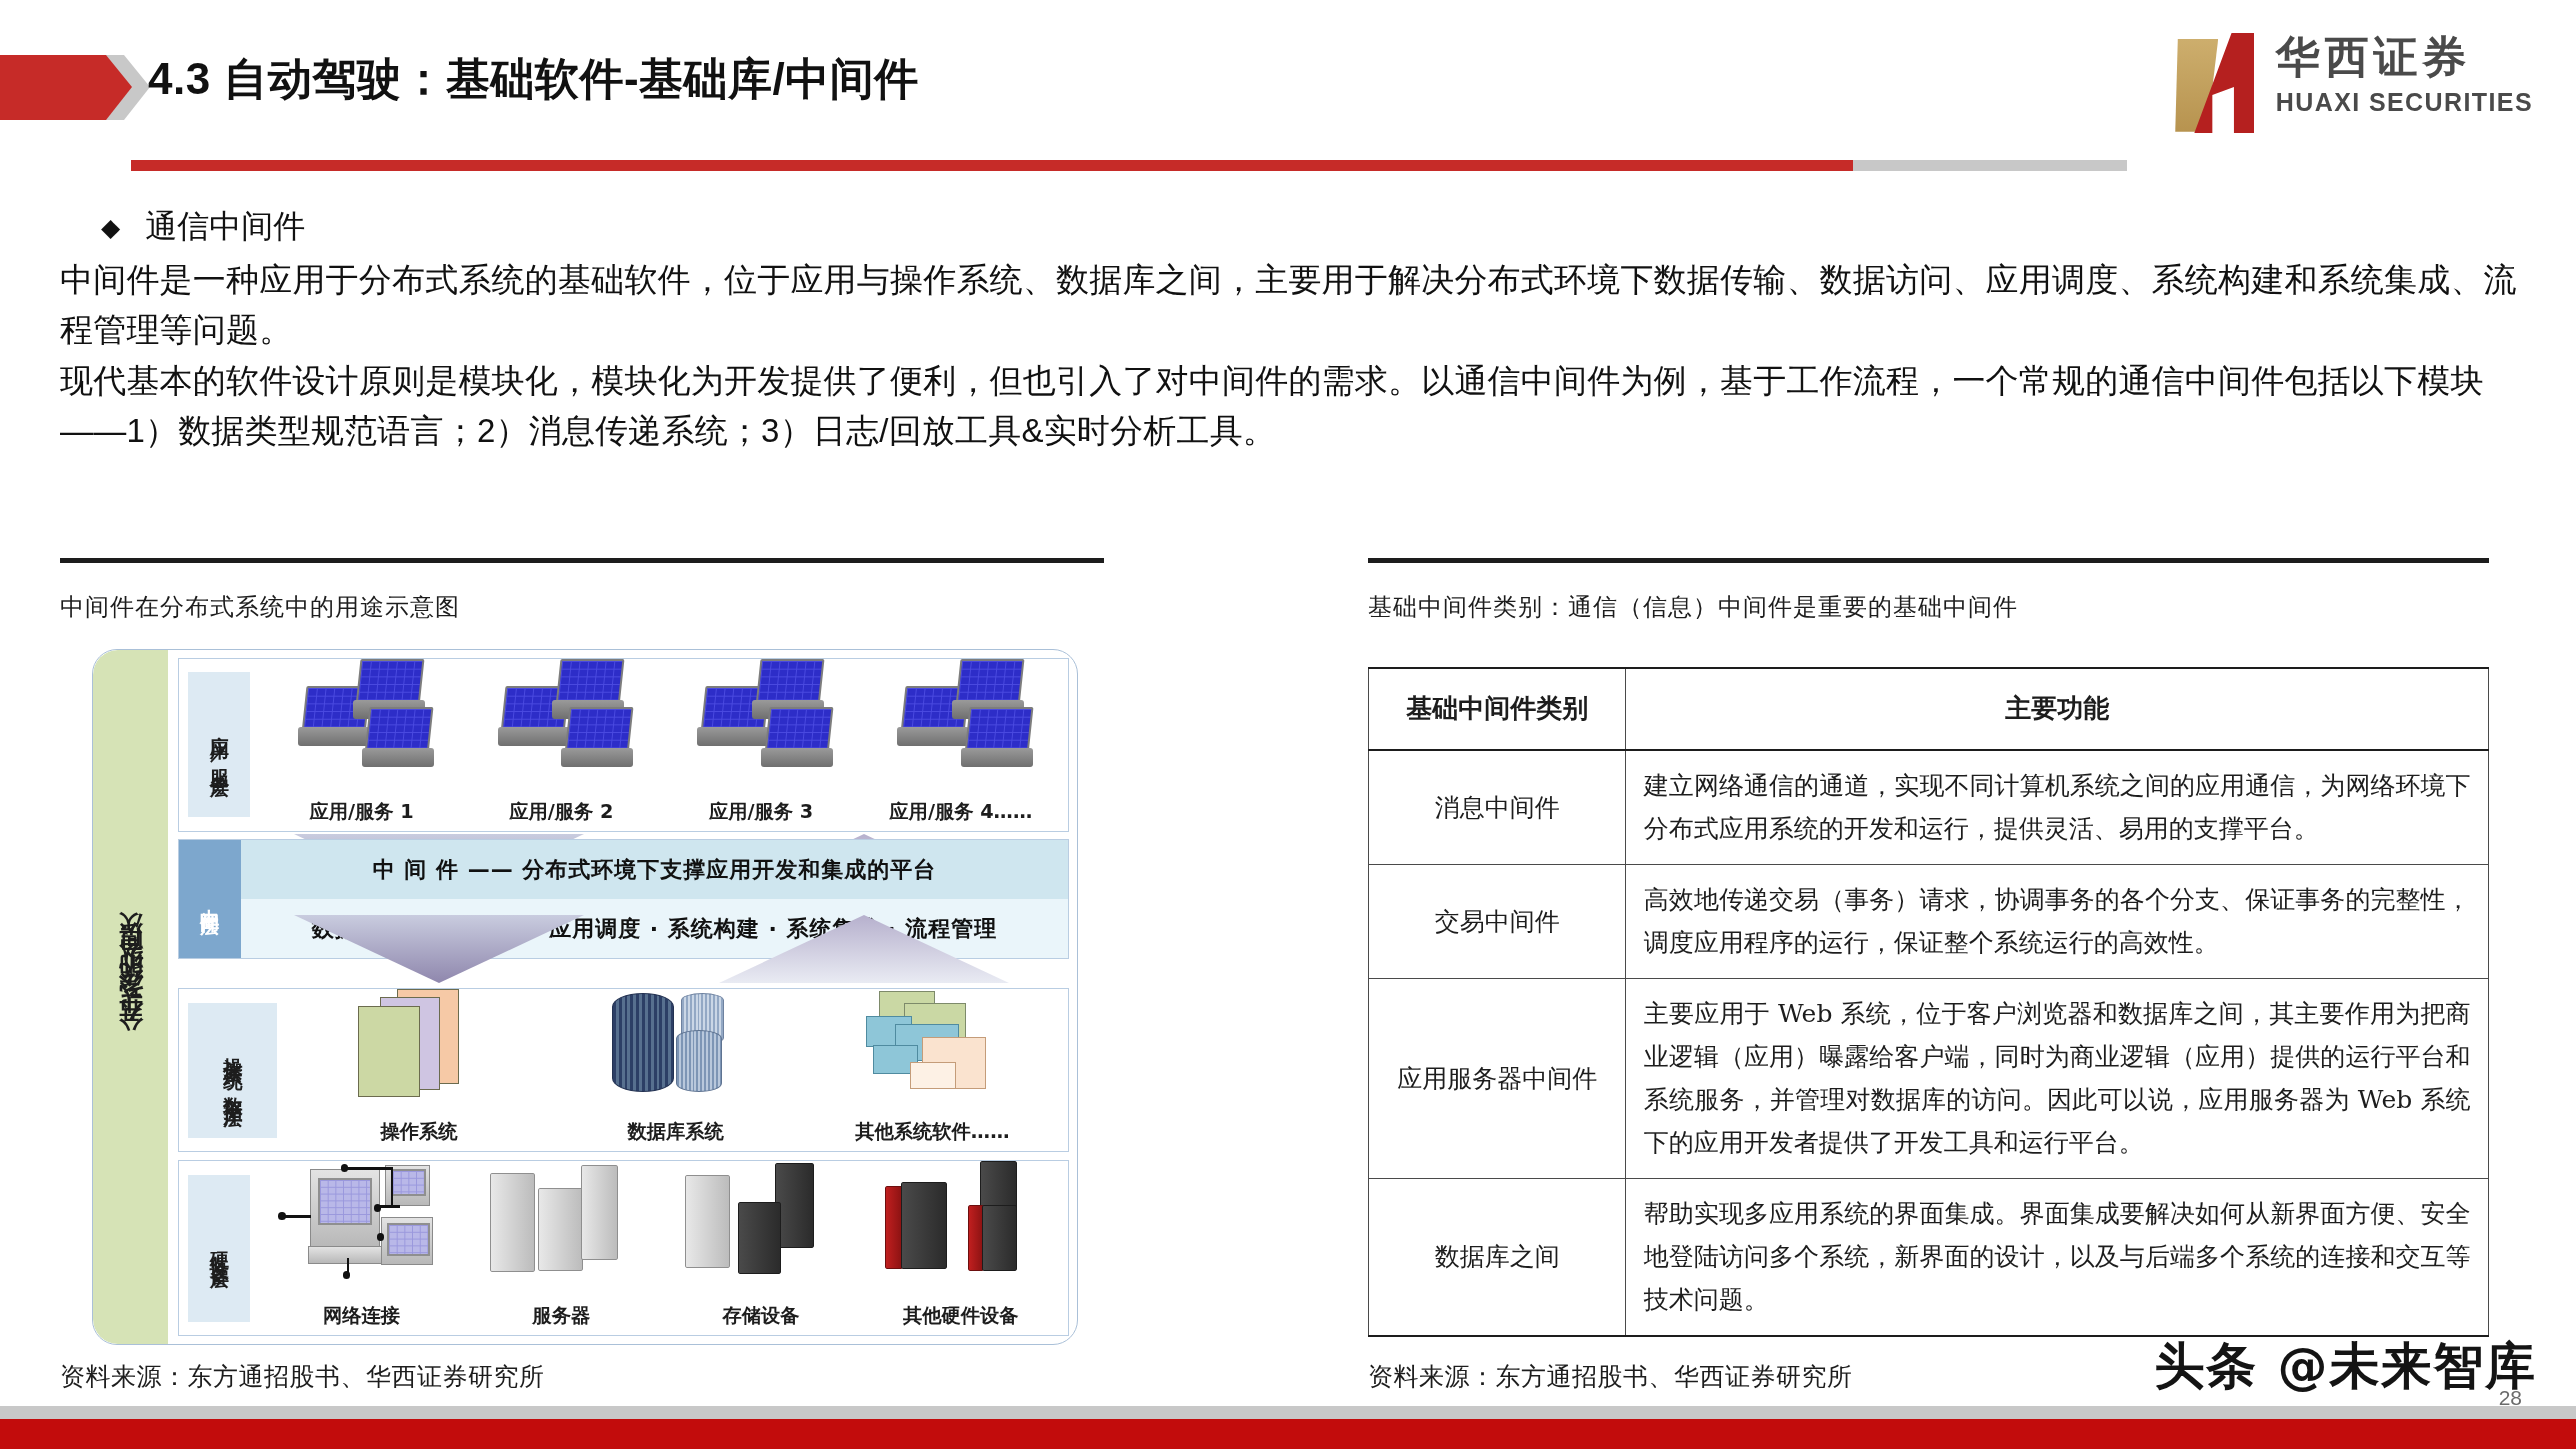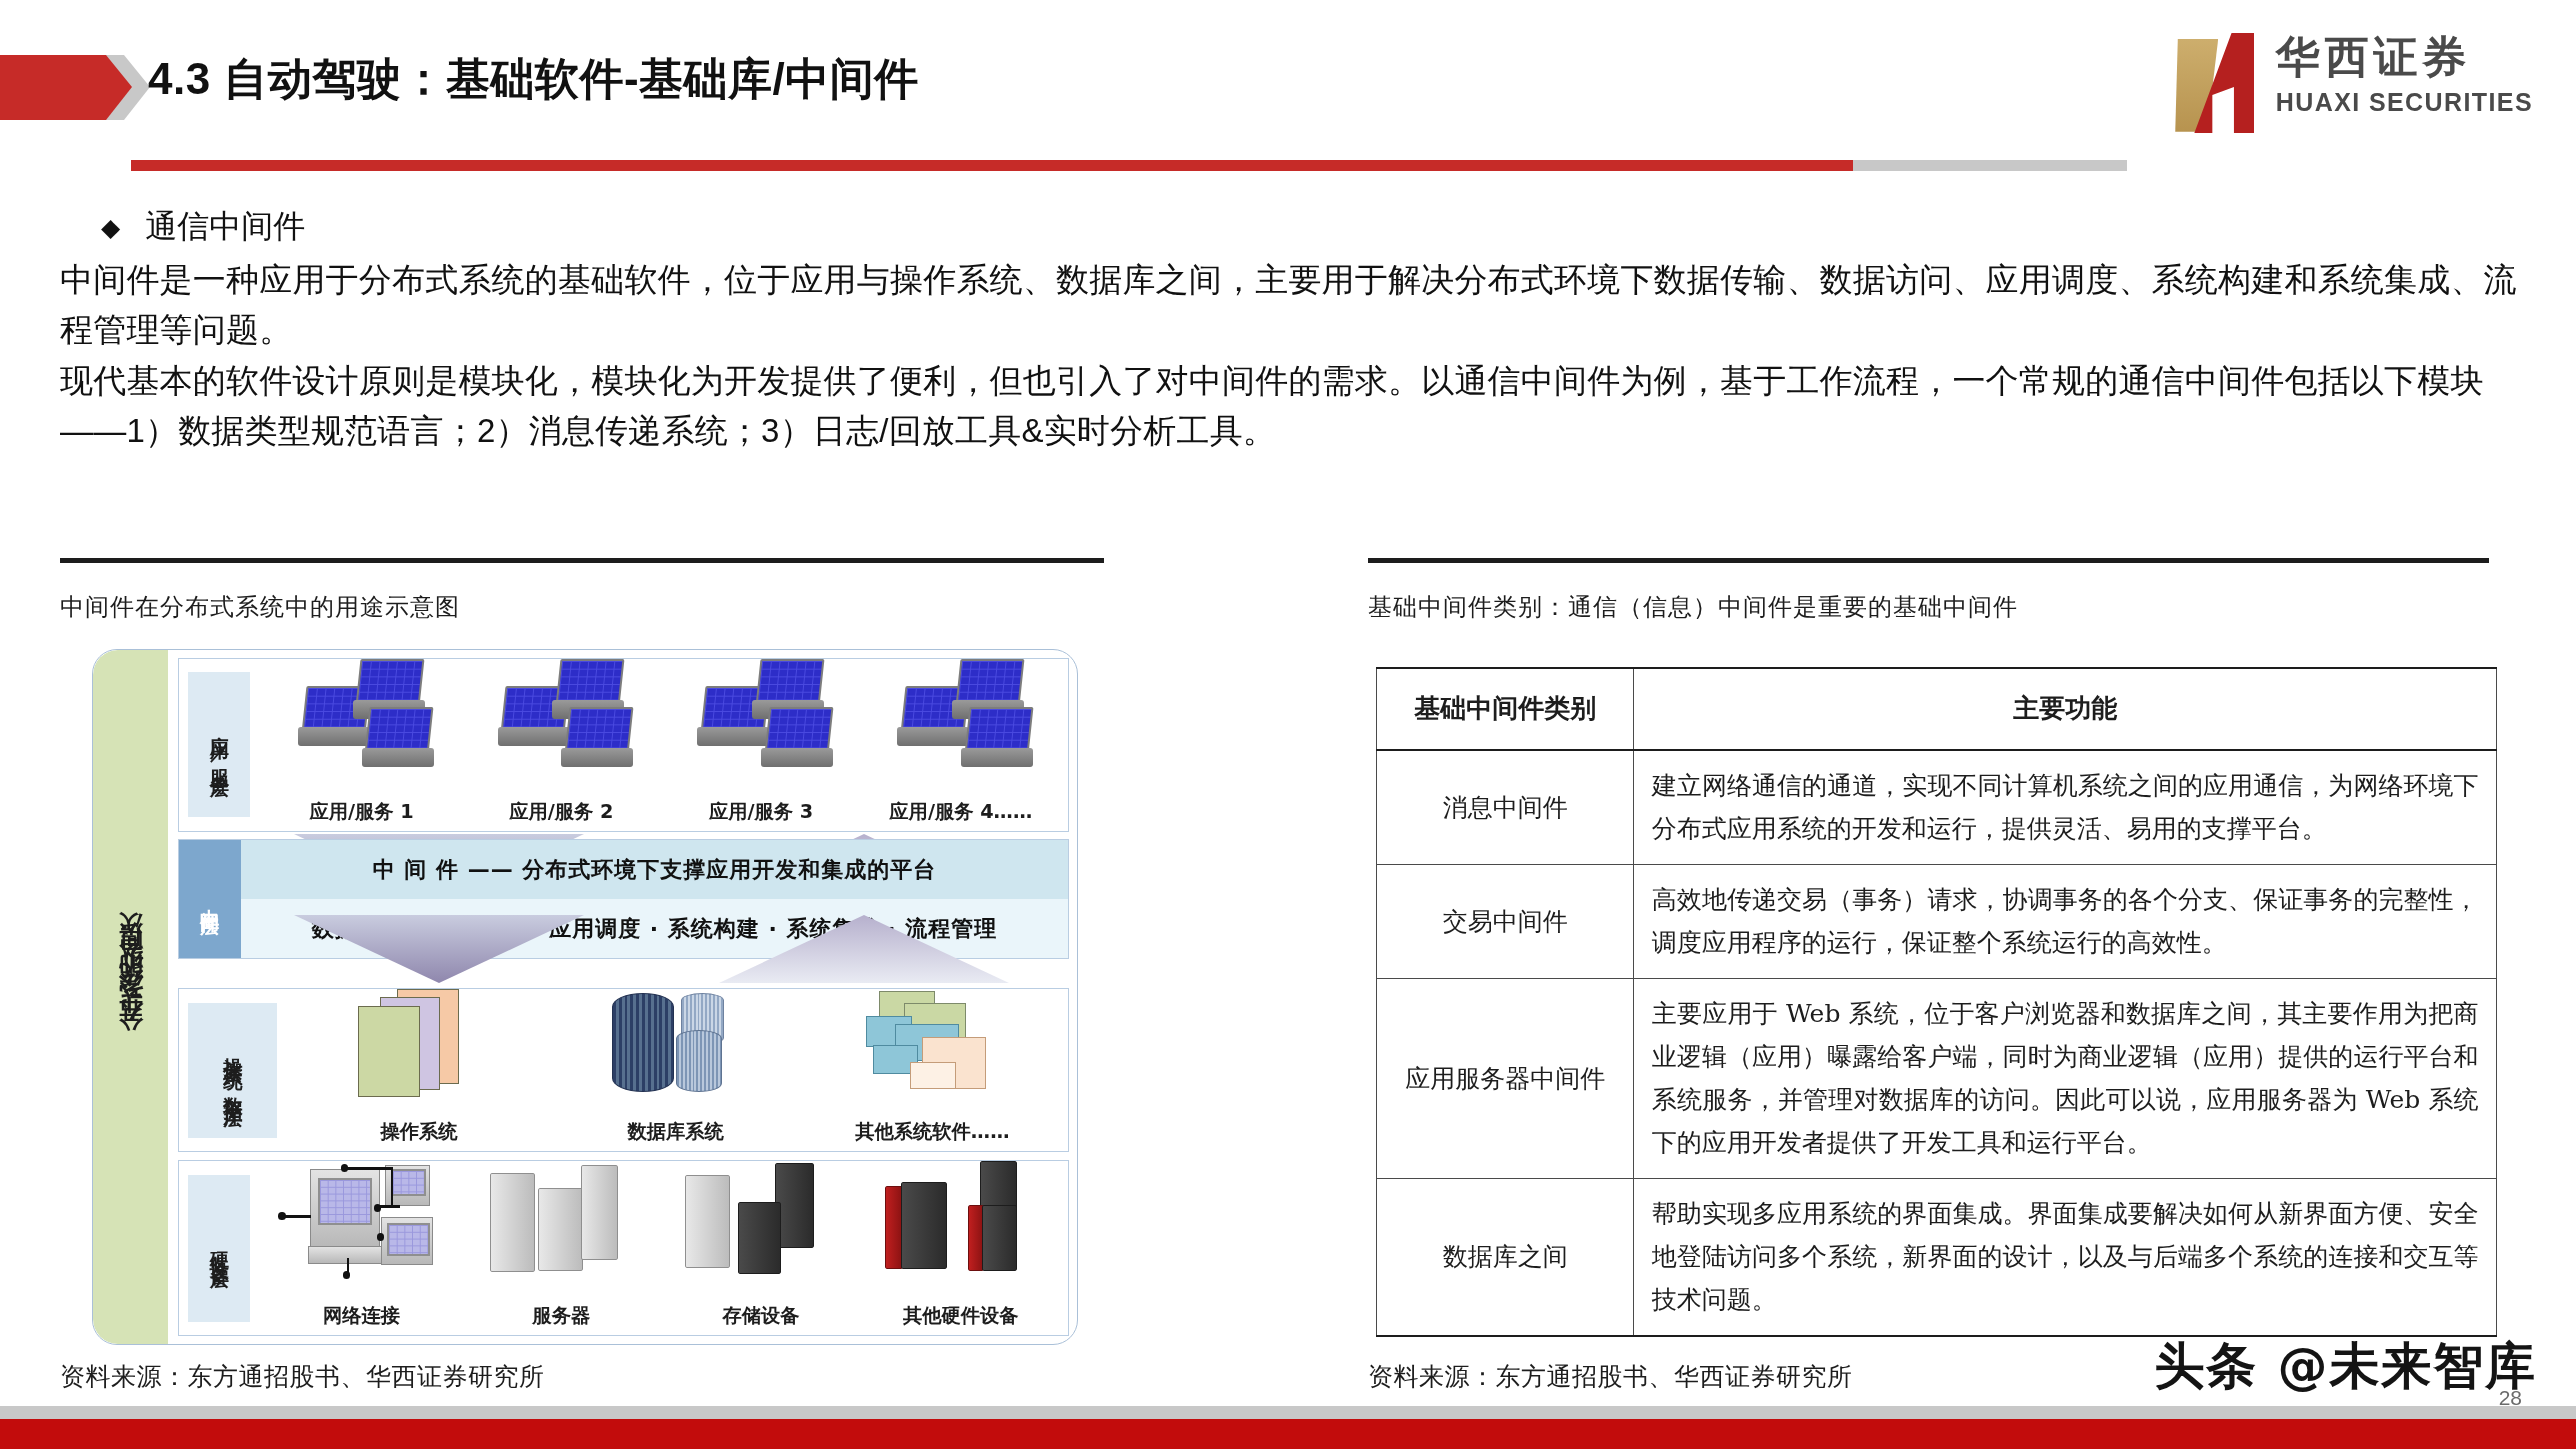--- a/index.html
+++ b/index.html
@@ -192,21 +192,21 @@
     background-size:7.7px 6.8px;}
   .ico-net .dot{position:absolute;width:7.7px;height:7.7px;border-radius:50%;background:#111;}
   .ico-net .wire{position:absolute;background:#111;}
   .ico-rack{position:relative;width:155px;height:114px;}
   .ico-rack i{position:absolute;display:block;
     background:linear-gradient(90deg,#e8e8e8,#bcbcbc);border:1px solid #8f8f8f;border-radius:1.9px;}
   .ico-rack i.dark{background:linear-gradient(90deg,#4a4a4a,#2b2b2b);border-color:#1d1d1d;}
   .ico-rack i.red{background:linear-gradient(90deg,#c01f1f,#8a1212);border-color:#6c0f0f;}
 
   
-  .tblwrap{position:absolute;left:1368px;top:667px;width:1121px;margin-left:8px;}
+  .tblwrap{position:absolute;left:1368px;top:667px;width:1121px;}
   table.mw-table{border-collapse:collapse;width:1121px;table-layout:fixed;
     font-family:"DejaVu Serif","Liberation Serif",serif;}
   table.mw-table th,table.mw-table td{
     border:1px solid #4a4a4a;padding:13.5px 17.4px;vertical-align:middle;color:#1d1d1d;
   }
   table.mw-table thead th{
     border-top:2.9px solid #1d1d1d;border-bottom:2.9px solid #1d1d1d;
     font-size:26px;font-weight:700;text-align:center;padding:17.4px 9.7px;
   }
   table.mw-table tbody tr:last-child td{border-bottom:2.9px solid #1d1d1d;}

